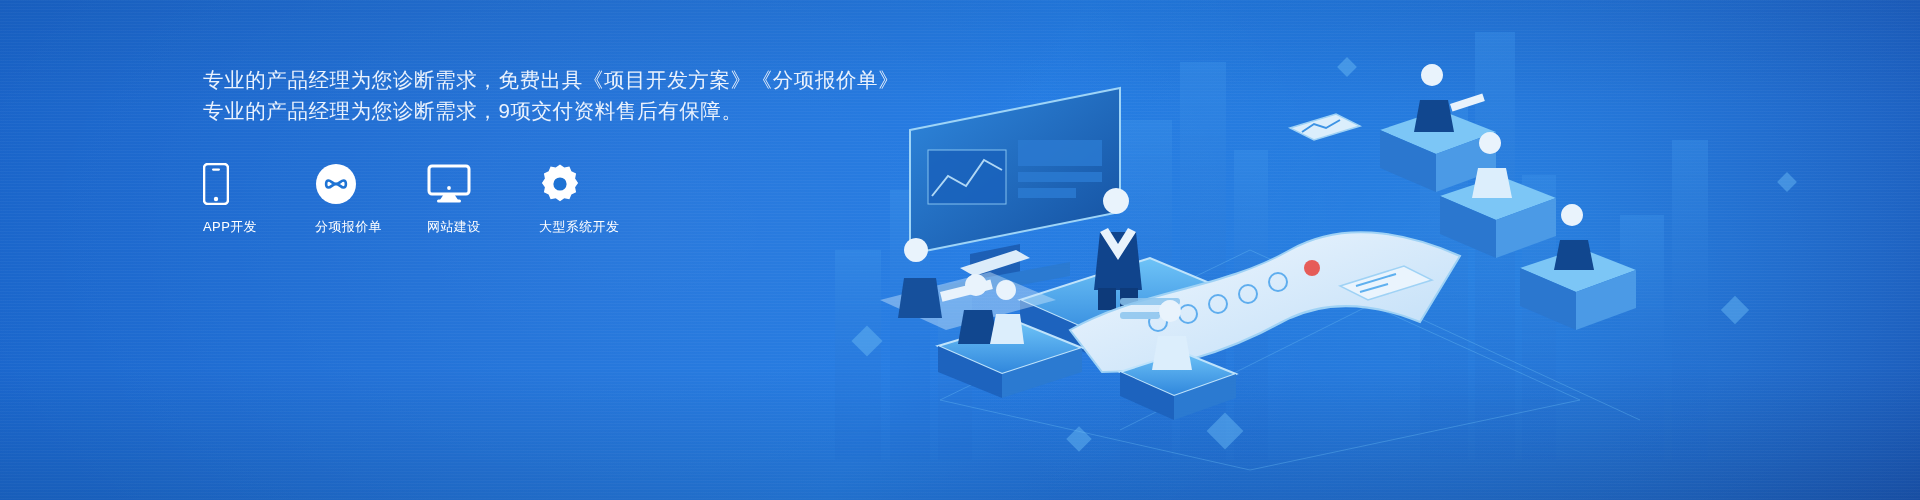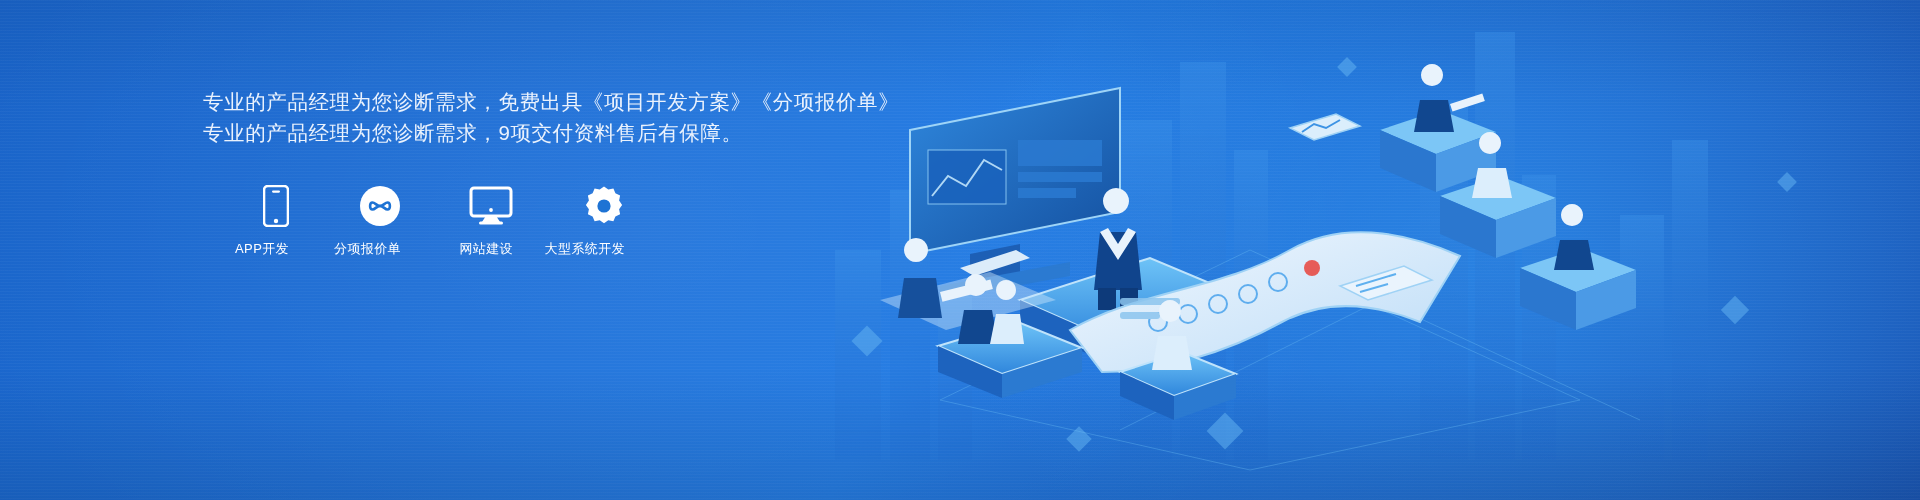--- a/index.html
+++ b/index.html
@@ -44,41 +44,40 @@
   .headline {
     font-size: 49px;
     font-weight: bold;
     color: #ffffff;
     letter-spacing: 2px;
     line-height: 1.2;
     white-space: nowrap;
     text-shadow: 0 2px 6px rgba(0,30,80,0.25);
   }
   .subtitle {
-    margin-top: 22px;
     color: #eaf2fd;
     font-size: 20.5px;
     line-height: 31px;
     letter-spacing: 0.6px;
     white-space: nowrap;
   }
   .subtitle div { white-space: nowrap; }
 
   
   .services {
     margin-top: 36px;
     display: flex;
     align-items: flex-start;
     gap: 26px;
   }
   .service {
     width: 86px;
     display: flex;
     flex-direction: column;
-    align-items: flex-end;
+    align-items: flex-start;
     cursor: pointer;
   }
   .service .glyph {
     height: 44px;
     display: flex; align-items: center; justify-content: center;
     margin-bottom: 12px;
   }
   .service .glyph svg { display: block; }
   .service .caption {
     color: #ffffff;

